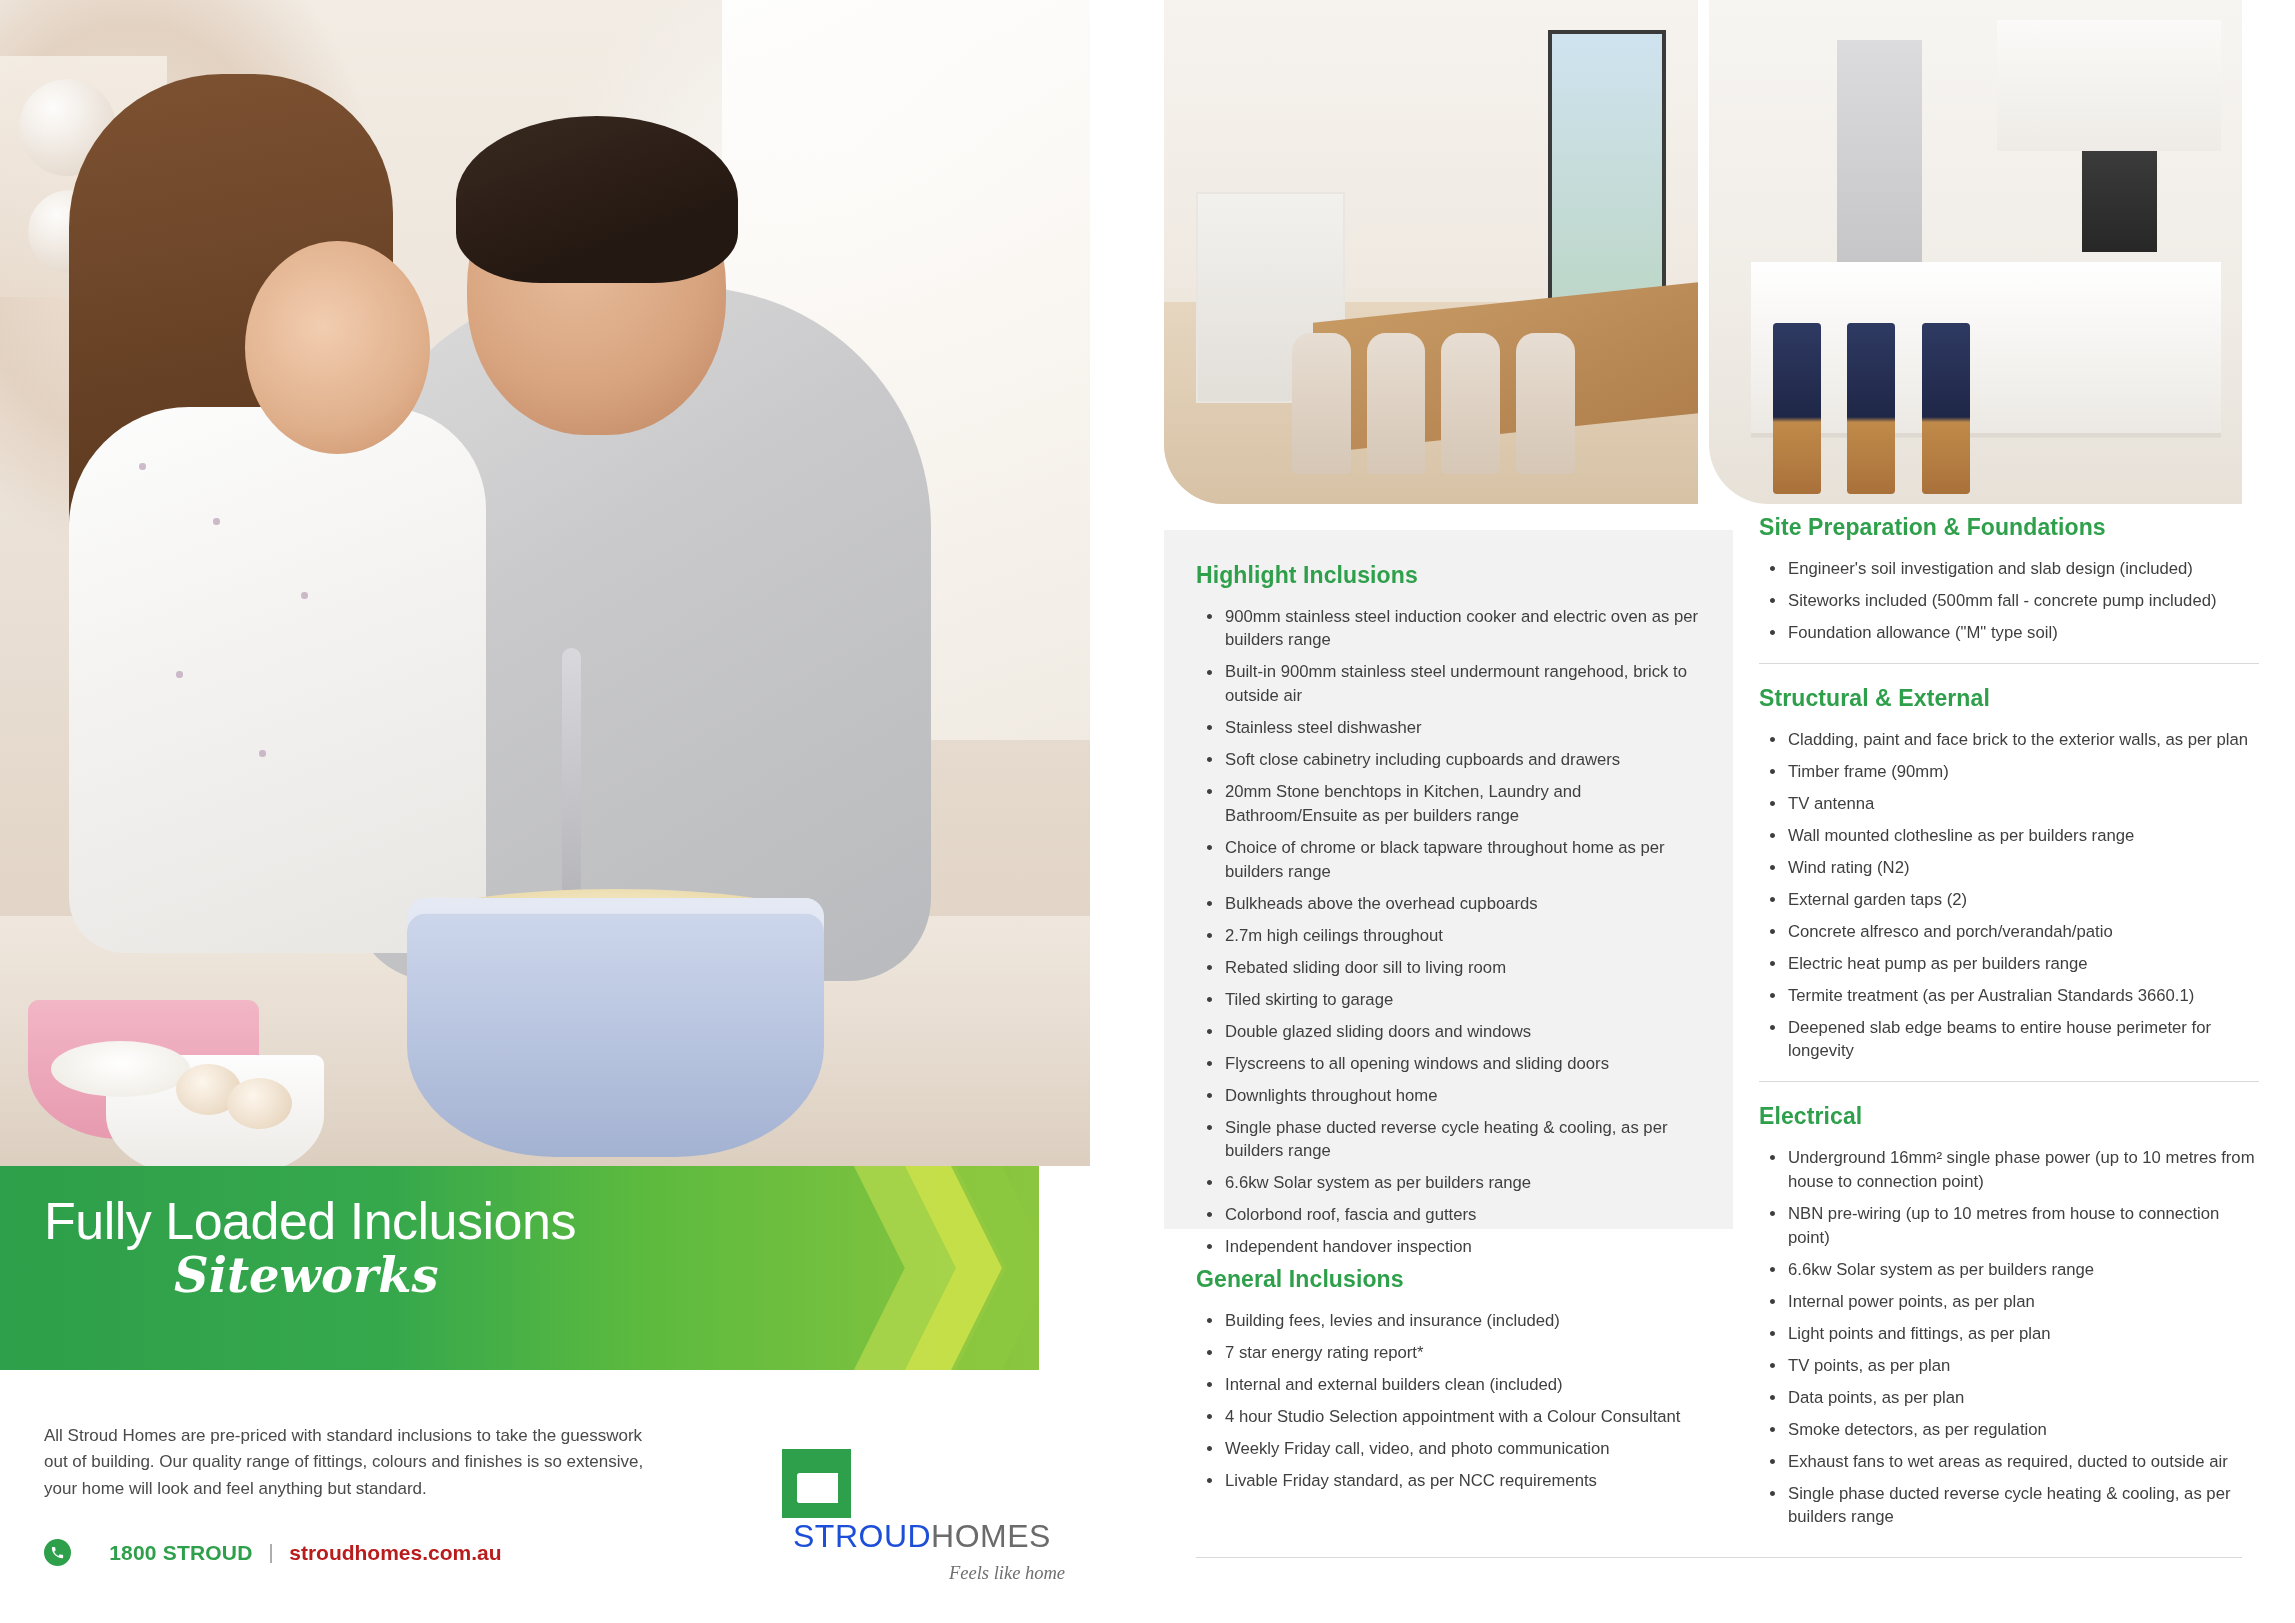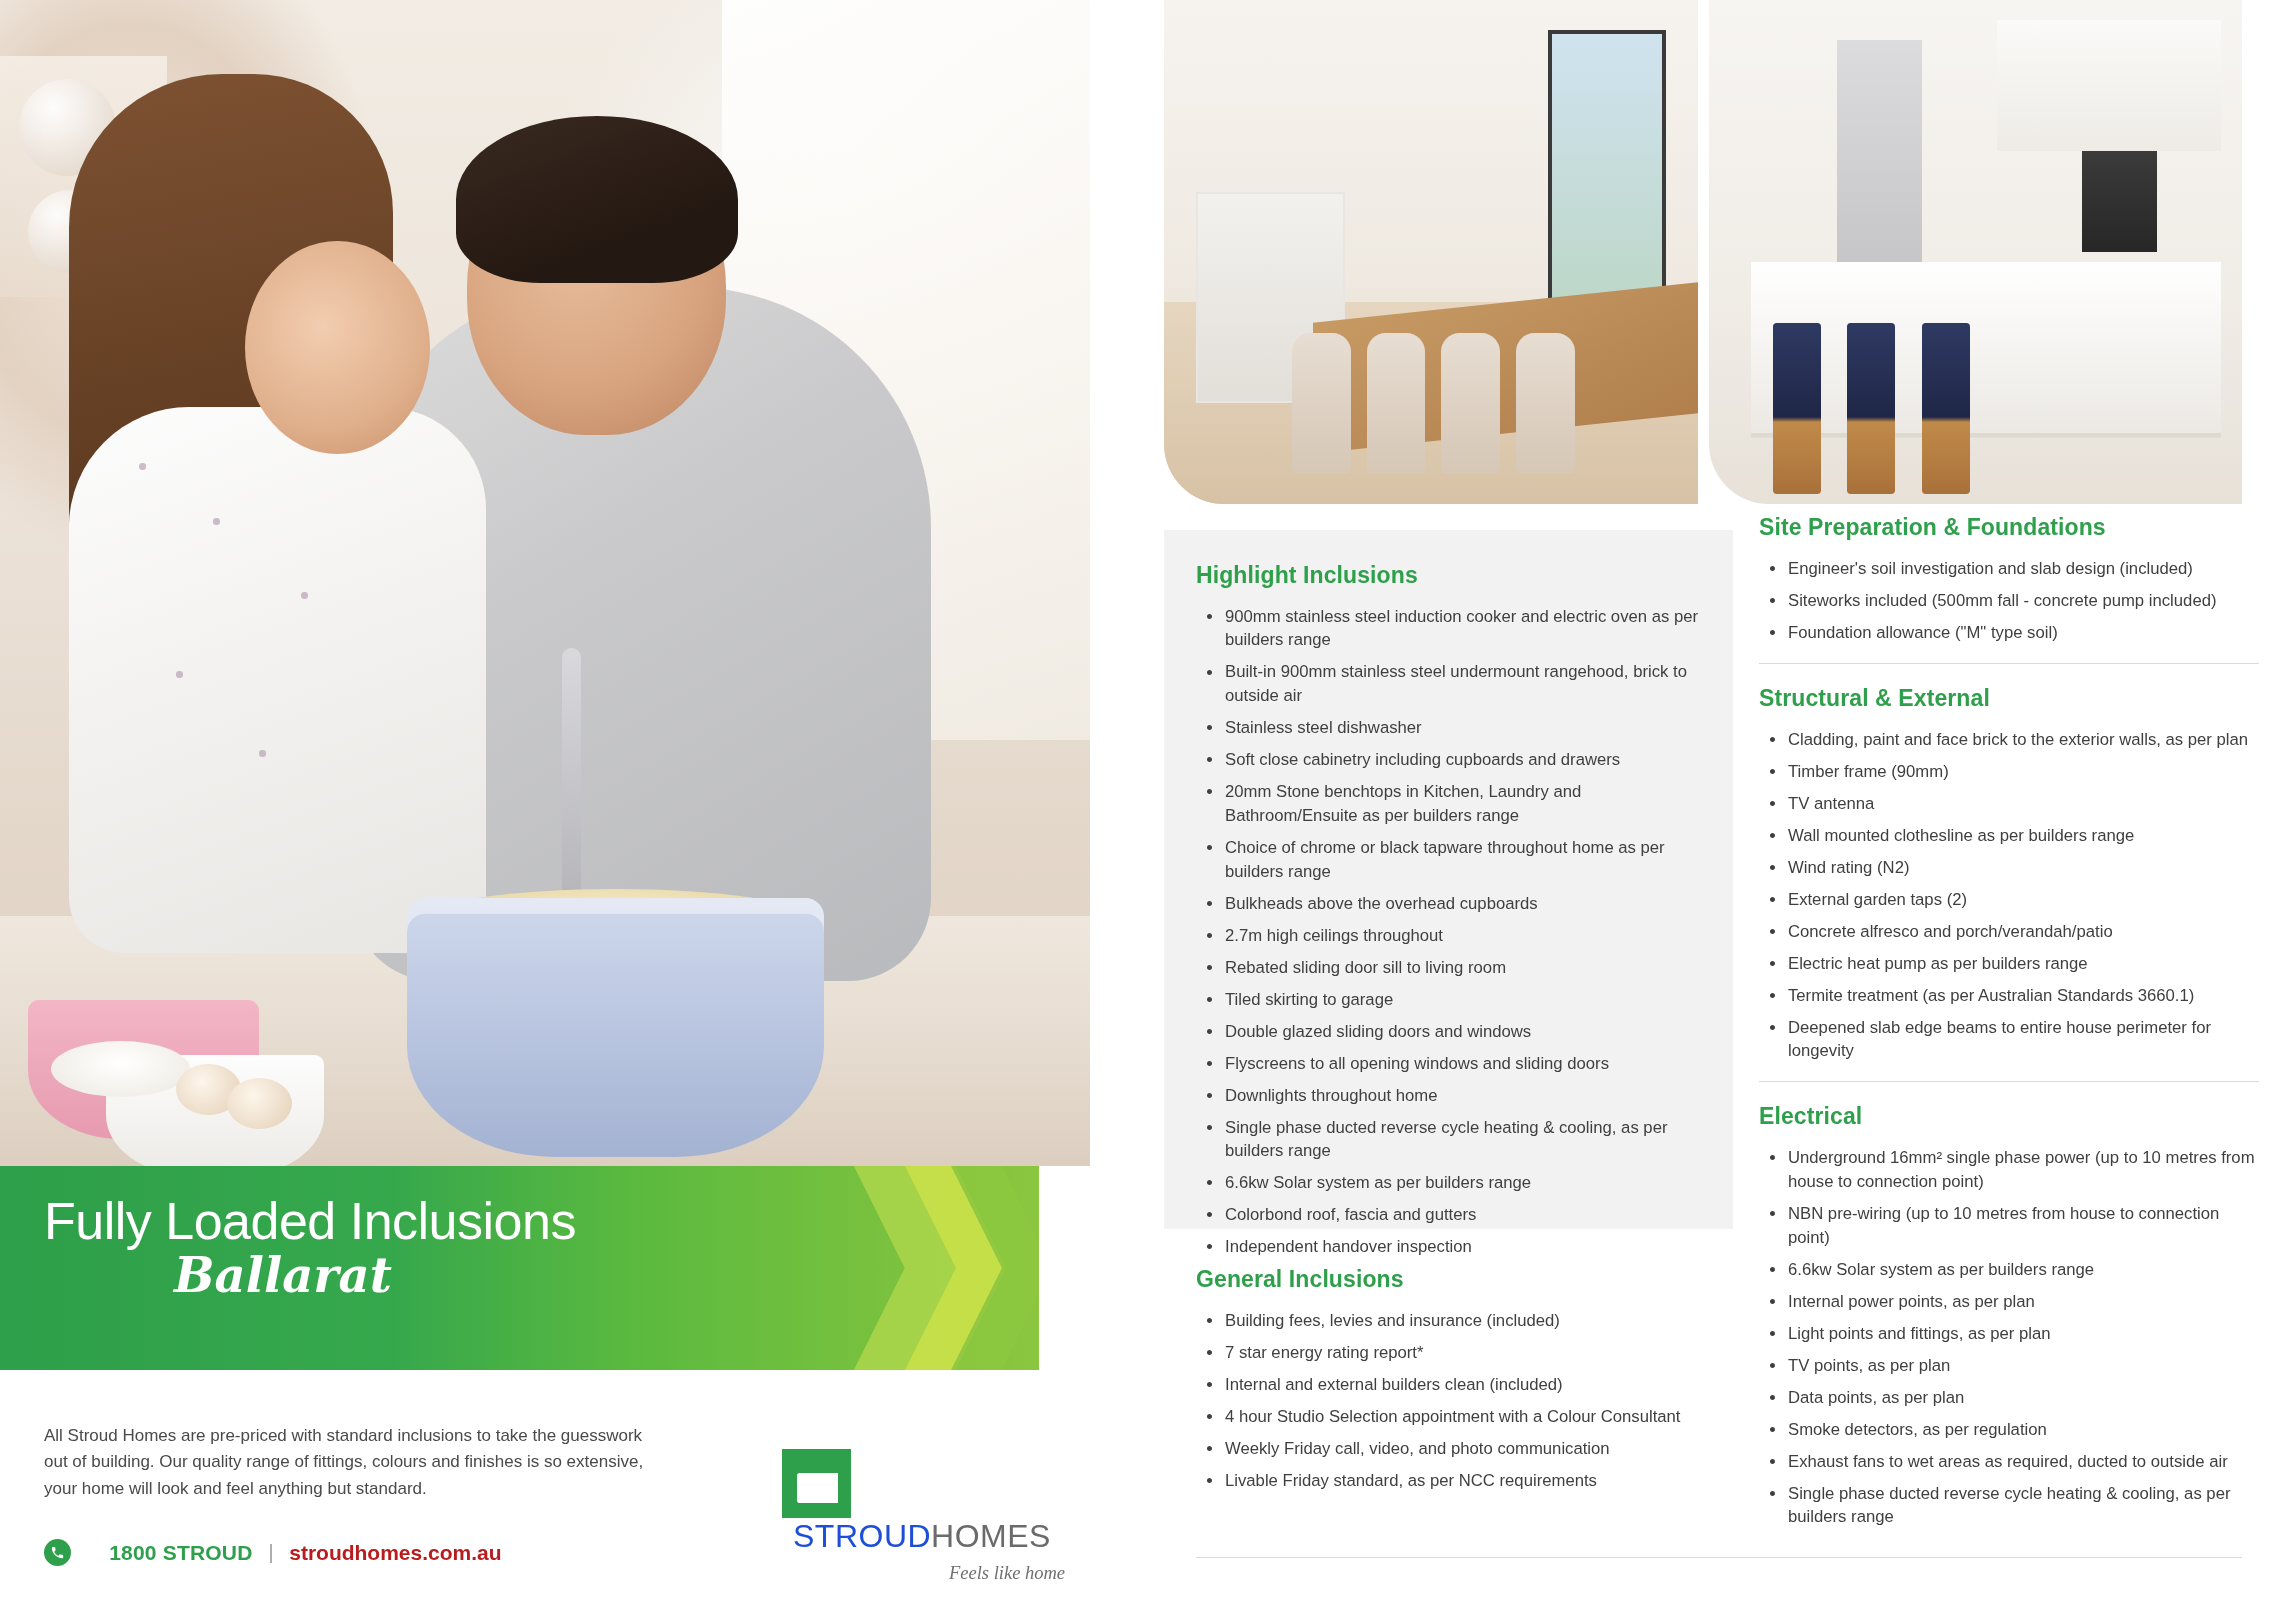--- a/index.html
+++ b/index.html
@@ -414,21 +414,21 @@
     </div>
 
     <div class="banner">
       <svg class="banner-chevrons" viewBox="0 0 620 440" preserveAspectRatio="none">
         <polygon points="220,0 330,0 440,220 330,440 220,440 330,220" fill="#a6d44a" opacity="0.95"></polygon>
         <polygon points="330,0 440,0 550,220 440,440 330,440 440,220" fill="#c8e04a" opacity="0.95"></polygon>
         <polygon points="430,0 540,0 650,220 540,440 430,440 540,220" fill="#8cc63f" opacity="0.9"></polygon>
       </svg>
       <div class="banner-text">
         <div class="banner-title">Fully Loaded Inclusions</div>
-        <div class="banner-sub">Ballarat</div>
+        <div class="banner-sub">Siteworks</div>
       </div>
     </div>
 
     <p class="left-blurb">All Stroud Homes are pre-priced with standard inclusions to take the guesswork out of building. Our quality range of fittings, colours and finishes is so extensive, your home will look and feel anything but standard.</p>
 
     <div class="contact-row">
       <span class="phone-icon">
         <svg width="15" height="15" viewBox="0 0 24 24" fill="#ffffff" aria-hidden="true">
           <path d="M6.6 10.8c1.4 2.8 3.8 5.2 6.6 6.6l2.2-2.2c.3-.3.7-.4 1-.2 1.1.4 2.3.6 3.6.6.6 0 1 .4 1 1V20c0 .6-.4 1-1 1C10.6 21 3 13.4 3 4c0-.6.4-1 1-1h3.4c.6 0 1 .4 1 1 0 1.2.2 2.4.6 3.6.1.4 0 .8-.2 1l-2.2 2.2z"></path>
         </svg>

